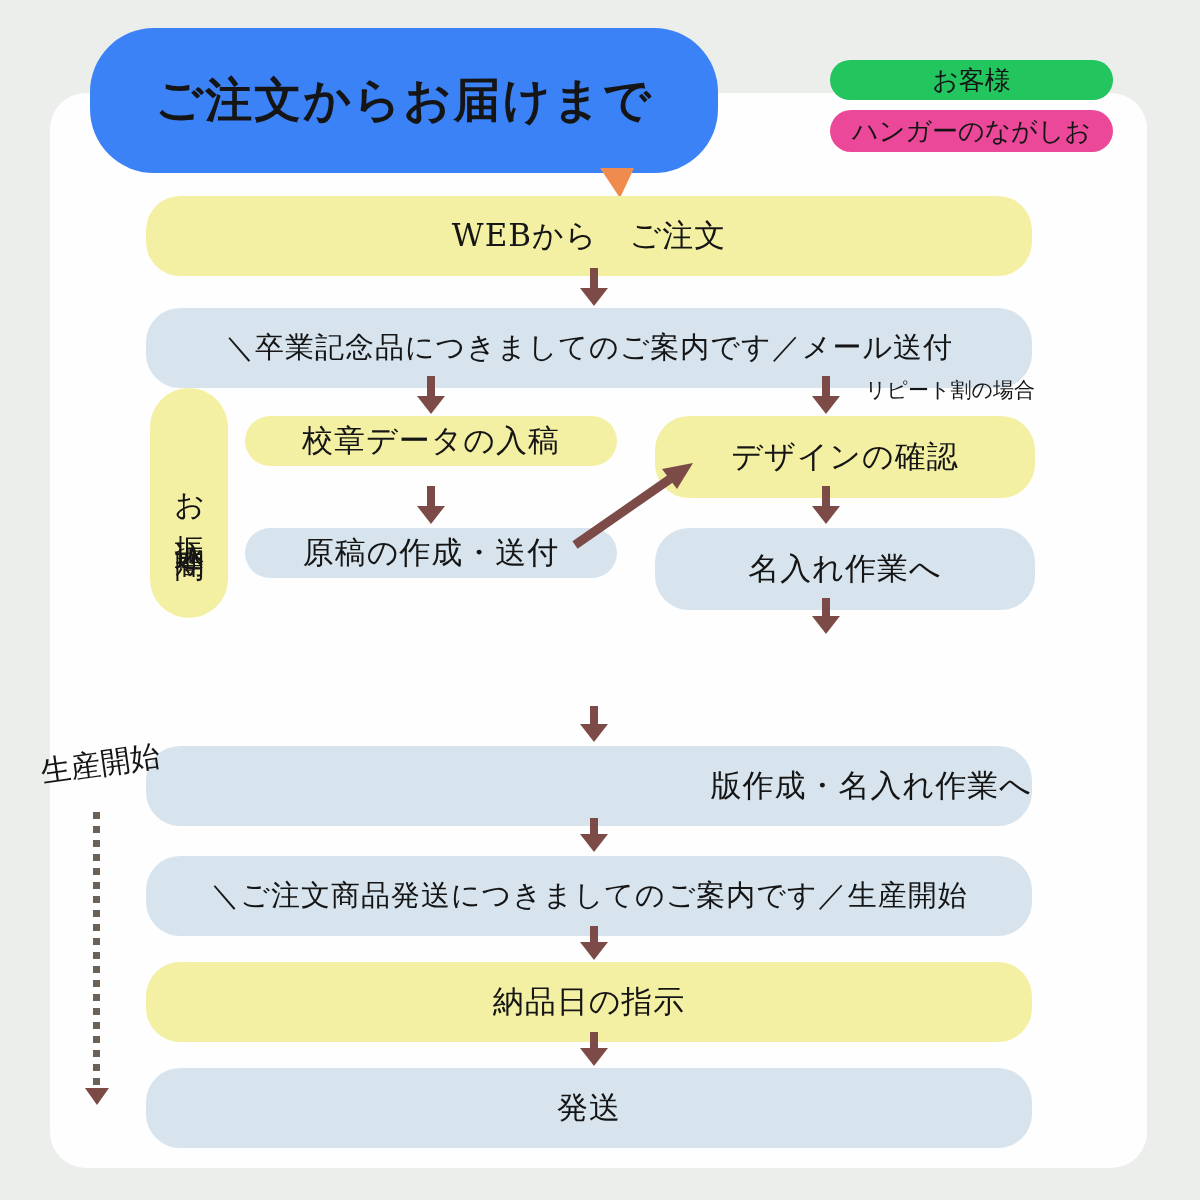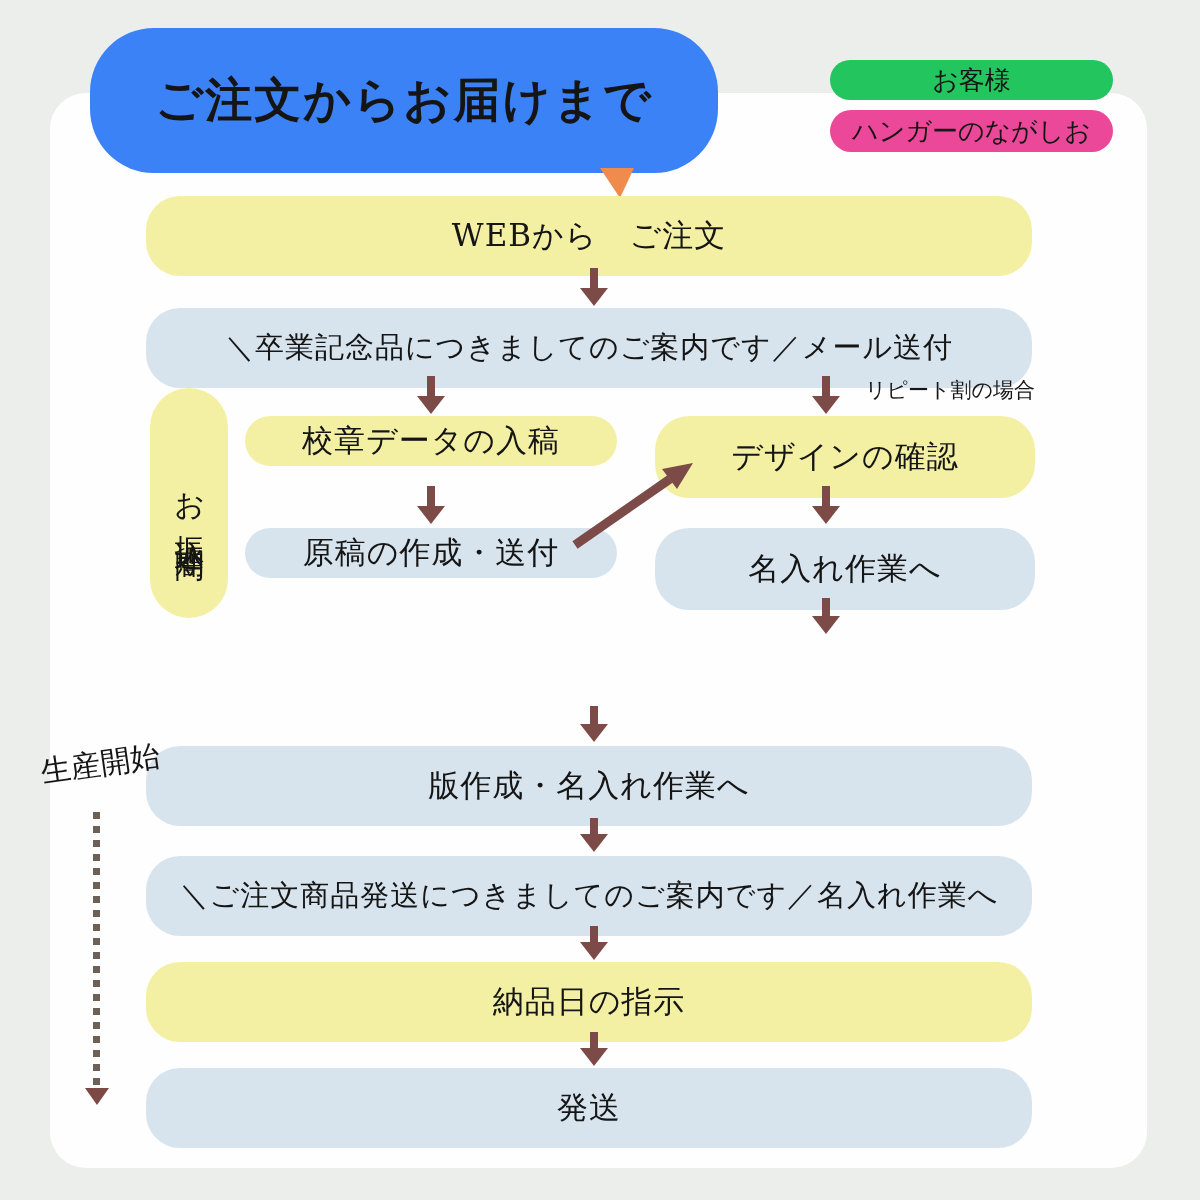--- a/index.html
+++ b/index.html
@@ -142,30 +142,30 @@
 
   <svg class="diag-arrow" width="150" height="110" viewBox="0 0 150 110">
     <line x1="15" y1="95" x2="110" y2="29" stroke="#7c4b47" stroke-width="9"></line>
     <polygon points="133,13 117,39 102,19" fill="#7c4b47"></polygon>
   </svg>
 
   <div class="varrow" style="left:812px;top:598px;height:36px;"></div>
 
   <div class="varrow" style="left:580px;top:706px;height:36px;"></div>
 
-  <div class="pill blue full" style="top:746px;">
+  <div class="pill blue full" style="top:746px;justify-content:flex-end;">
     <span>版作成・名入れ作業へ</span>
   </div>
   <span class="production-label">生産開始</span>
   <div class="dotted-line"></div>
   <div class="dotted-head"></div>
   <div class="varrow" style="left:580px;top:818px;height:34px;"></div>
 
   <div class="pill blue full long" style="top:856px;">
-    <span>＼ご注文商品発送につきましてのご案内です／名入れ作業へ</span>
+    <span>＼ご注文商品発送につきましてのご案内です／生産開始</span>
   </div>
   <div class="varrow" style="left:580px;top:926px;height:34px;"></div>
 
   <div class="pill yellow full" style="top:962px;">
     <span>納品日の指示</span>
   </div>
   <div class="varrow" style="left:580px;top:1032px;height:34px;"></div>
 
   <div class="pill blue full" style="top:1068px;">
     <span>発送</span>

